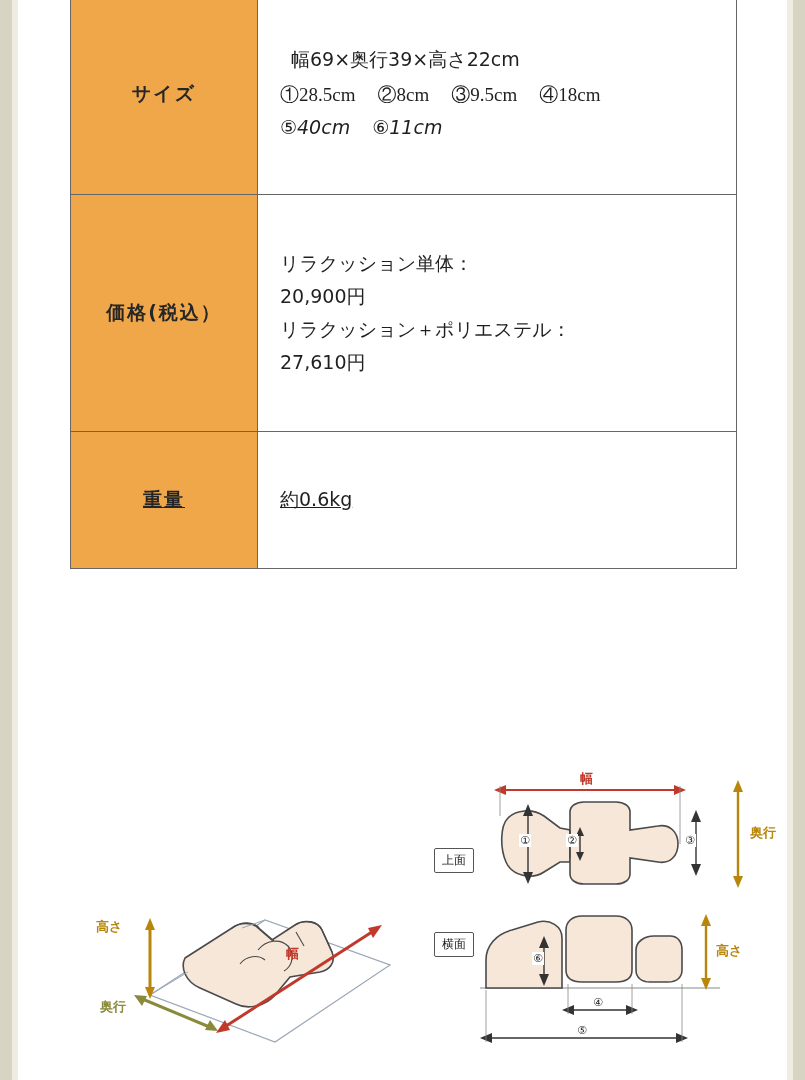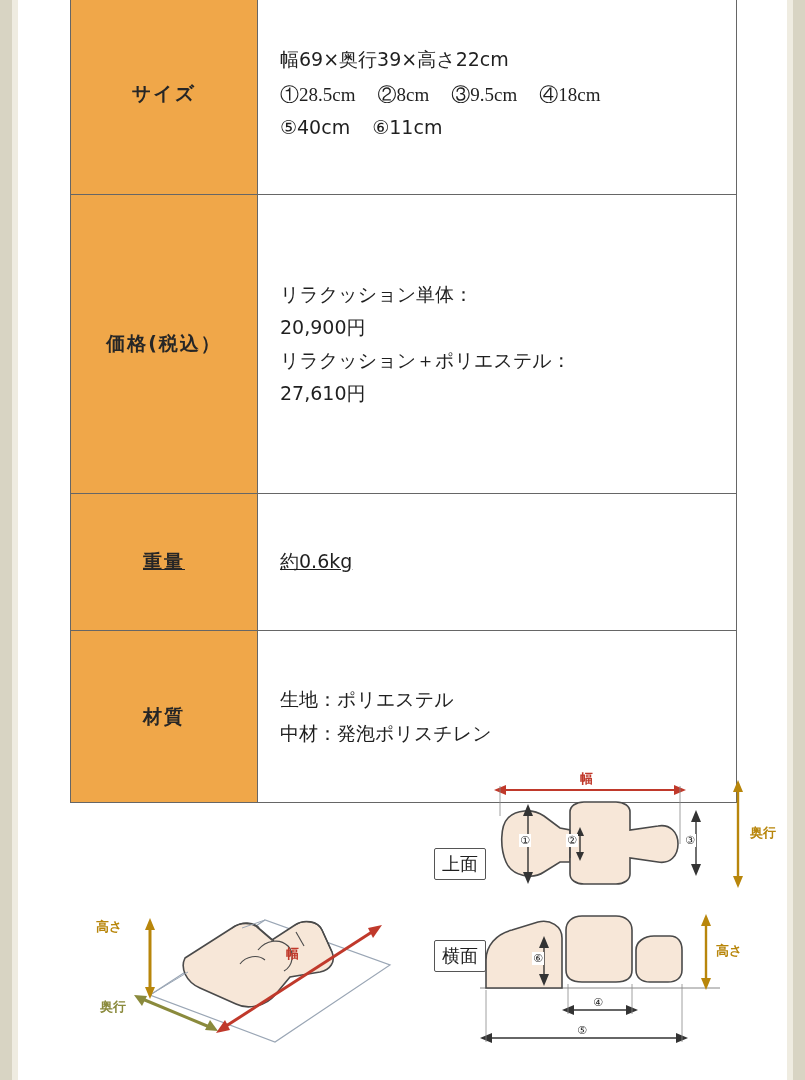--- a/index.html
+++ b/index.html
@@ -73,27 +73,27 @@
   }
   td.value {
     background: #ffffff;
     color: #1f1f1f;
     padding: 14px 0 14px 22px;
     font-size: 19px;
     line-height: 1.75;
     font-family: "DejaVu Sans", sans-serif;
   }
   .row-size td { height: 202px; }
-  .row-price td { height: 299px; }
+  .row-price td { height: 237px; }
   .row-weight td { height: 137px; text-decoration: underline; }
   .row-material td { height: 172px; }
 
-  .size-line-1 { margin-bottom: 2px; }
+  .size-line-1 { margin-bottom: 2px; margin-left: 11px; }
   .size-line-2 span { display: inline-block; margin-right: 16px; font-family: Liberation Serif, serif; }
-  .size-line-3 span { display: inline-block; margin-right: 16px; }
+  .size-line-3 span { display: inline-block; margin-right: 16px; font-style: italic; }
 
   .price-line { display: block; }
   .material-line { display: block; }
 
   
   .figures {
     position: absolute;
     left: 46px;
     top: 770px;
     width: 720px;
@@ -118,21 +118,21 @@
     font-size: 13px;
     font-family: "DejaVu Sans", sans-serif;
     font-weight: 700;
     white-space: nowrap;
   }
   .lbl.red { color: #c0392b; }
   .lbl.gold { color: #b8860b; }
   .lbl.olive { color: #8a8a3c; }
   .boxed {
     position: absolute;
-    font-size: 18px;
+    font-size: 12px;
     font-family: "DejaVu Sans", sans-serif;
     color: #1f1f1f;
     border: 1px solid #555;
     background: #fff;
     padding: 3px 7px;
     border-radius: 2px;
     white-space: nowrap;
   }
   .numlbl {
     position: absolute;
@@ -181,27 +181,20 @@
           <span class="price-line">リラクッション単体：</span>
           <span class="price-line">20,900円</span>
           <span class="price-line">リラクッション＋ポリエステル：</span>
           <span class="price-line">27,610円</span>
         </td>
       </tr>
       <tr class="row-weight">
         <td class="label">重量</td>
         <td class="value">約0.6kg</td>
       </tr>
-      <tr class="row-material">
-        <td class="label">材質</td>
-        <td class="value">
-          <span class="material-line">生地：ポリエステル</span>
-          <span class="material-line">中材：発泡ポリスチレン</span>
-        </td>
-      </tr>
     </tbody>
   </table>
 
   <div class="figures">
 
     <div class="fig-left">
       <svg width="330" height="290" viewBox="0 0 330 290">
 
         <polygon points="60,215 175,140 300,185 185,262" fill="none" stroke="#9aa6b5" stroke-width="1.2"></polygon>
 
@@ -301,21 +294,21 @@
         <line x1="212" y1="214" x2="212" y2="244" stroke="#888" stroke-width="0.8"></line>
 
         <line x1="66" y1="268" x2="262" y2="268" stroke="#333" stroke-width="1.4"></line>
         <polygon points="60,268 72,263 72,273" fill="#333"></polygon>
         <polygon points="268,268 256,263 256,273" fill="#333"></polygon>
         <line x1="66" y1="220" x2="66" y2="272" stroke="#888" stroke-width="0.8"></line>
         <line x1="262" y1="214" x2="262" y2="272" stroke="#888" stroke-width="0.8"></line>
       </svg>
 
       <div class="boxed" style="left:14px; top:78px;">上面</div>
-      <div class="boxed" style="left:14px; top:170px;">横面</div>
+      <div class="boxed" style="left:14px; top:162px;">横面</div>
 
       <div class="lbl red" style="left:160px; top:0px;">幅</div>
       <div class="lbl gold" style="left:330px; top:54px;">奥行</div>
       <div class="lbl gold" style="left:296px; top:172px;">高さ</div>
 
       <div class="numlbl" style="left:99px; top:64px;">①</div>
       <div class="numlbl" style="left:146px; top:64px;">②</div>
       <div class="numlbl" style="left:264px; top:64px;">③</div>
 
       <div class="numlbl" style="left:112px; top:182px;">⑥</div>

